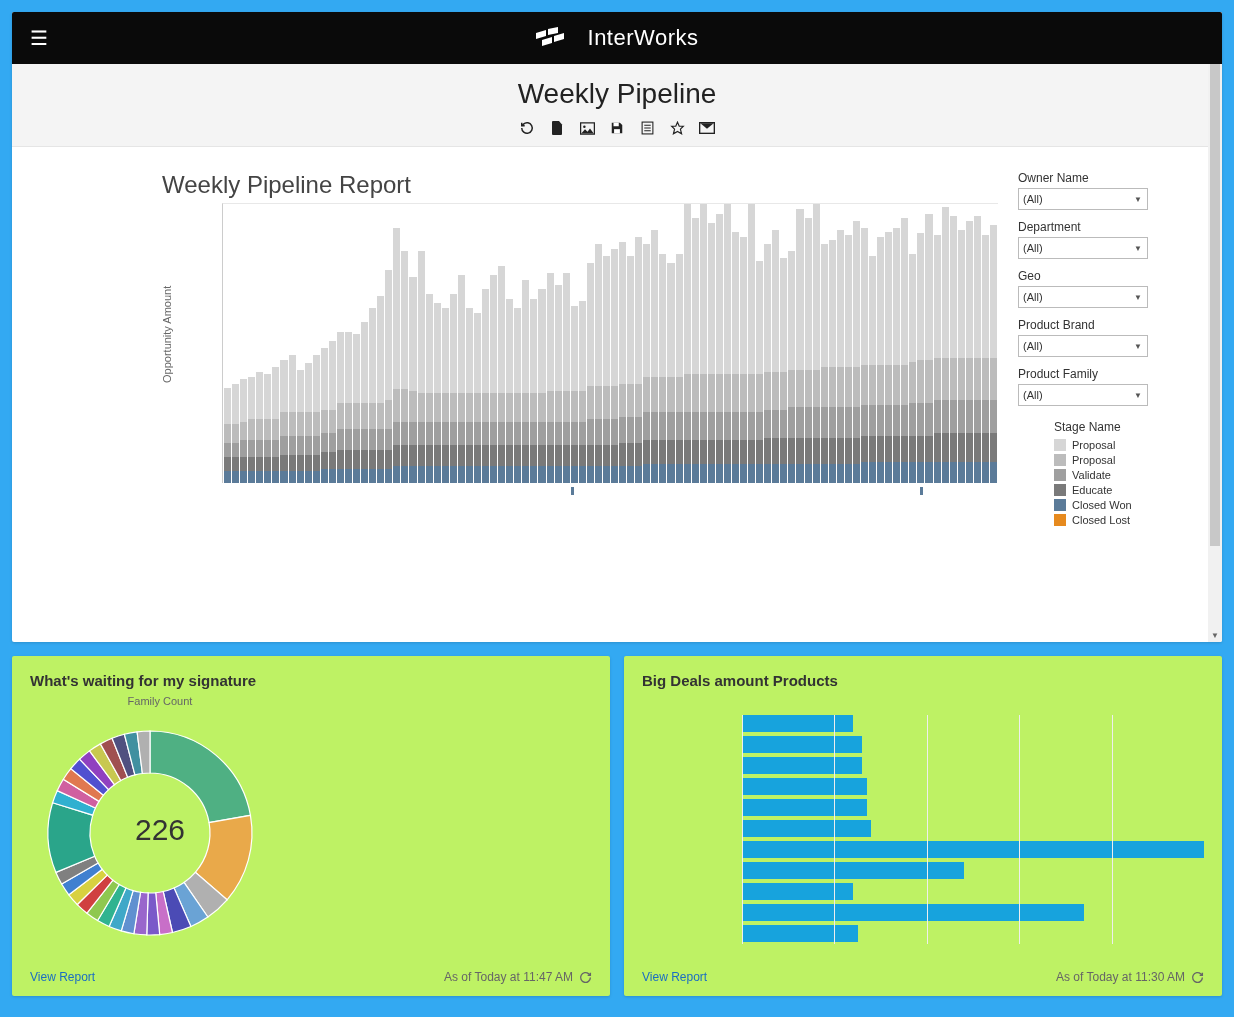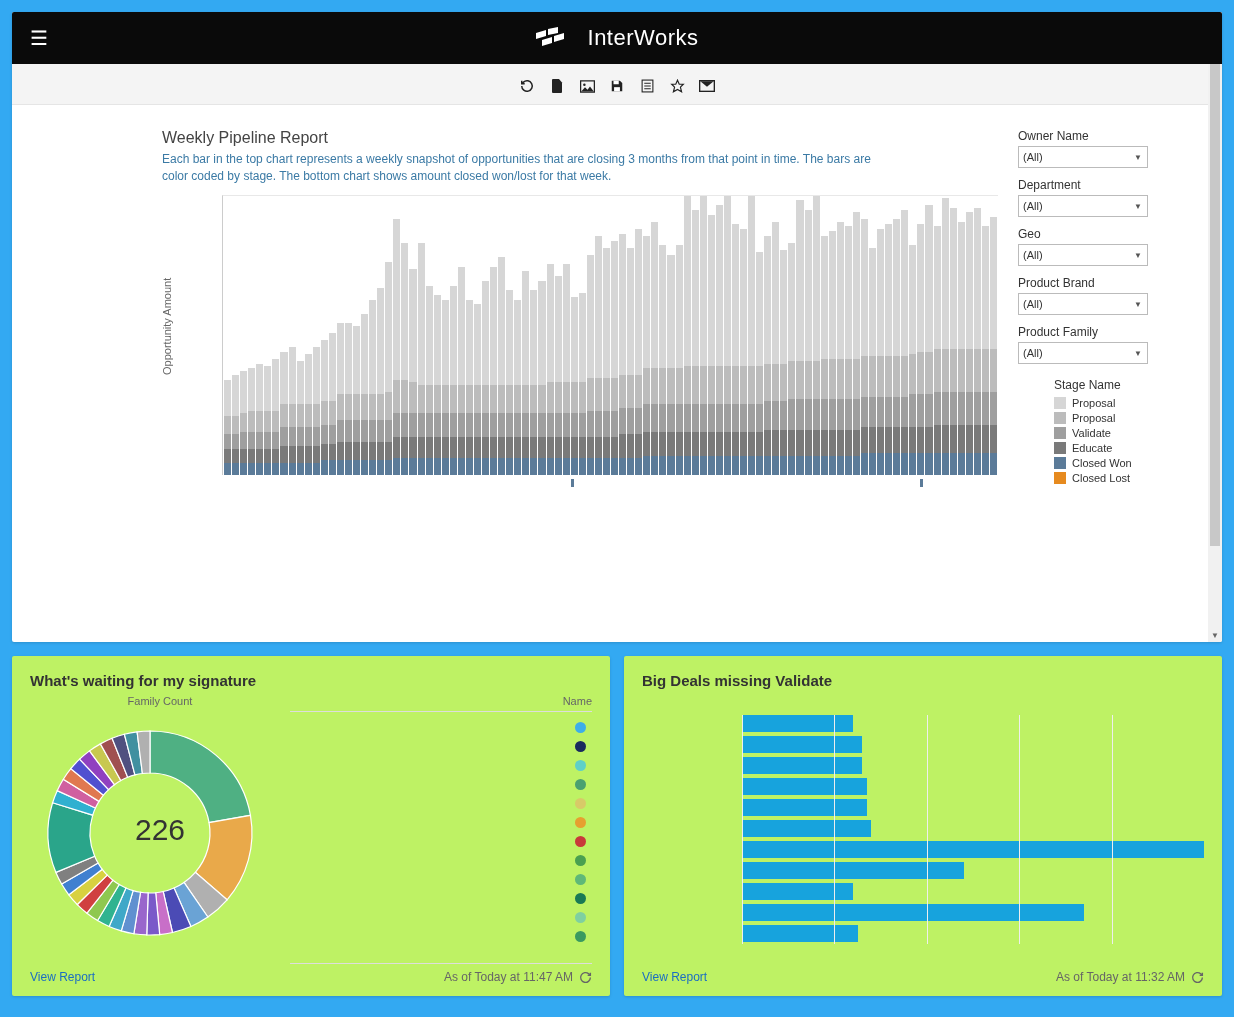--- a/index.html
+++ b/index.html
@@ -14,21 +14,21 @@
   .brand { margin:0 auto; display:flex; align-items:center; gap:10px; }
   .brand-logo { display:flex; gap:2px; align-items:center;}
   .brand-text { color:#fff; font-size:22px; font-weight:500; letter-spacing:.5px;}
   .title-area { background:#f4f4f4; border-bottom:1px solid #e5e5e5; padding:14px 0 10px 0; text-align:center; }
   .page-title { font-size:28px; font-weight:400; color:#222; margin-bottom:10px;}
   .toolbar-icons { display:flex; gap:14px; justify-content:center; }
   .toolbar-icons span { width:16px; height:16px; display:inline-flex; align-items:center; justify-content:center; cursor:pointer; color:#222;}
   .report-body { display:flex; padding:24px 40px 0 150px; gap:20px; }
   .chart-col { flex:1; position:relative; }
   .filters-col { width:150px; font-size:12px; color:#333; margin-right:14px;}
-  .report-heading { font-size:16px; color:#444; margin-bottom:4px;}
+  .report-heading { font-size:24px; color:#444; margin-bottom:4px;}
   .report-desc { font-size:12px; color:#3b7aa5; line-height:1.4; margin-bottom:10px; max-width:720px;}
   .axis-label { position:absolute; left:-1px; top:180px; transform:rotate(-90deg); transform-origin:left top; font-size:11px; color:#666; white-space:nowrap;}
   .bar-chart { height:280px; border-left:1px solid #ccc; border-top:1px solid #e8e8e8; display:flex; align-items:flex-end; gap:1px; padding:0 1px; overflow:hidden; margin-left:60px;}
   .bar-chart .col { flex:1; display:flex; flex-direction:column; justify-content:flex-end; min-width:4px;}
   .bar-chart .seg { width:100%; }
   .bottom-strip { height:14px; margin-left:60px; position:relative;}
   .filter-label { font-size:12px; color:#333; margin-top:10px; margin-bottom:3px;}
   .filter-select { width:130px; height:22px; border:1px solid #bbb; background:#fff; font-size:11px; padding:1px 18px 1px 4px; position:relative; display:flex; align-items:center; cursor:pointer;}
   .filter-select::after { content:"▼"; position:absolute; right:5px; font-size:8px; color:#555;}
   .legend { margin-top:14px;margin-left:36px; }
@@ -76,20 +76,21 @@
             <polygon points="6,13 16,10 16,16 6,19"></polygon>
             <polygon points="18,9 28,6 28,12 18,15"></polygon>
           </g>
         </svg>
       </div>
       <span class="brand-text">InterWorks</span>
     </div>
   </div>
 
   <div class="title-area">
+    <div class="page-title">Weekly Pipeline</div>
     <div class="toolbar-icons">
       <span>
           <svg width="14" height="14" viewBox="0 0 24 24" fill="none" stroke="#222" stroke-width="2.5">
             <path d="M3 12a9 9 0 1 0 3-6.7L3 8"></path>
             <polyline points="3 3 3 8 8 8"></polyline>
           </svg>
         </span>
       <span>
           <svg width="12" height="14" viewBox="0 0 24 28" fill="#222">
             <path d="M4 0h12l6 7v19a2 2 0 0 1-2 2H4a2 2 0 0 1-2-2V2a2 2 0 0 1 2-2z"></path>
@@ -127,21 +128,20 @@
             <rect x="1" y="1" width="22" height="16" fill="none" stroke="#222" stroke-width="2"></rect>
             <path d="M2 2l10 8 10-8"></path>
           </svg>
         </span>
     </div>
   </div>
 
   <div class="report-body">
     <div class="chart-col">
       <div class="report-heading">Weekly Pipeline Report</div>
-      <div class="report-desc">Each bar in the top chart represents a weekly snapshot of opportunities that are closing 3 months from that point in time.  The bars are color coded by stage.  The bottom chart shows amount closed won/lost for that week.</div>
       <div style="position:relative;">
         <div class="axis-label">Opportunity Amount</div>
         <div class="bar-chart" id="stackedChart">
             <div class="col">
               <div class="seg" style="height: 35.4545px; background: rgb(214, 214, 214);"></div>
               <div class="seg" style="height: 18.9091px; background: rgb(188, 188, 188);"></div>
               <div class="seg" style="height: 14.1818px; background: rgb(159, 159, 159);"></div>
               <div class="seg" style="height: 14.1818px; background: rgb(122, 122, 122);"></div>
               <div class="seg" style="height: 11.8182px; background: rgb(91, 123, 153);"></div>
             </div>
@@ -894,54 +894,37 @@
             <path d="M 34.02755053520076 51.40302329781547 A 85 85 0 0 1 41.34328402402059 43.48260676106893 L 65.49604942589445 68.81329809474643 A 50 50 0 0 0 61.19267678541222 73.4723666457738 Z" fill="#5050d0" stroke="#fff" stroke-width="1"></path>
             <path d="M 41.34328402402059 43.48260676106893 A 85 85 0 0 1 49.60282603035571 36.55202810985992 L 70.35460354726806 64.736487123447 A 50 50 0 0 0 65.49604942589445 68.81329809474643 Z" fill="#9040c0" stroke="#fff" stroke-width="1"></path>
             <path d="M 49.60282603035571 36.55202810985992 A 85 85 0 0 1 58.673277431460285 30.72280294906821 L 75.69016319497663 61.30753114651071 A 50 50 0 0 0 70.35460354726806 64.736487123447 Z" fill="#c8c850" stroke="#fff" stroke-width="1"></path>
             <path d="M 58.673277431460285 30.72280294906821 A 85 85 0 0 1 68.40869126887233 26.088725693633762 L 81.41687721698372 58.581603349196335 A 50 50 0 0 0 75.69016319497663 61.30753114651071 Z" fill="#a05050" stroke="#fff" stroke-width="1"></path>
             <path d="M 68.40869126887233 26.088725693633762 A 85 85 0 0 1 78.6524210896084 22.72436038130968 L 87.44260064094613 56.60256493018217 A 50 50 0 0 0 81.41687721698372 58.581603349196335 Z" fill="#505080" stroke="#fff" stroke-width="1"></path>
             <path d="M 78.6524210896084 22.72436038130968 A 85 85 0 0 1 89.23964144623149 20.683840909382383 L 93.67037732131264 55.40225935846022 A 50 50 0 0 0 87.44260064094613 56.60256493018217 Z" fill="#4090a0" stroke="#fff" stroke-width="1"></path>
             <path d="M 89.23964144623149 20.683840909382383 A 85 85 0 0 1 100.00000000000014 20 L 100.00000000000009 55 A 50 50 0 0 0 93.67037732131264 55.40225935846022 Z" fill="#b0b0b0" stroke="#fff" stroke-width="1"></path>
           </svg>
         <div class="donut-center-num">226</div>
       </div>
-      <div class="donut-legend">
-        <div class="hdr">Name</div>
-        <div class="dots" id="donutDots">
-            <div class="dot" style="background: rgb(62, 174, 232);"></div>
-            <div class="dot" style="background: rgb(26, 42, 94);"></div>
-            <div class="dot" style="background: rgb(95, 208, 200);"></div>
-            <div class="dot" style="background: rgb(74, 160, 112);"></div>
-            <div class="dot" style="background: rgb(216, 202, 104);"></div>
-            <div class="dot" style="background: rgb(230, 160, 48);"></div>
-            <div class="dot" style="background: rgb(200, 58, 58);"></div>
-            <div class="dot" style="background: rgb(74, 160, 80);"></div>
-            <div class="dot" style="background: rgb(95, 184, 120);"></div>
-            <div class="dot" style="background: rgb(26, 122, 85);"></div>
-            <div class="dot" style="background: rgb(127, 208, 160);"></div>
-            <div class="dot" style="background: rgb(58, 154, 96);"></div>
-          </div>
-      </div>
     </div>
     <div class="card-footer">
       <a href="#">View Report</a>
       <span class="ts">
         <span>As of Today at 11:47 AM</span>
         <span>
             <svg width="13" height="13" viewBox="0 0 24 24" fill="none" stroke="#666" stroke-width="2.5">
               <path d="M21 12a9 9 0 1 1-3-6.7L21 8"></path>
               <polyline points="21 3 21 8 16 8"></polyline>
             </svg>
           </span>
       </span>
     </div>
   </div>
 
   <div class="card">
-    <div class="card-title">Big Deals missing Validate</div>
+    <div class="card-title">Big Deals amount Products</div>
     <div class="hbar-chart" id="hbarChart">
       <div class="grid">
           <div></div>
           <div></div>
           <div></div>
           <div></div>
           <div></div>
         </div>
     <div class="hbar" style="width: 24%;"></div>
         <div class="hbar" style="width: 26%;"></div>
@@ -951,21 +934,21 @@
         <div class="hbar" style="width: 28%;"></div>
         <div class="hbar" style="width: 100%;"></div>
         <div class="hbar" style="width: 48%;"></div>
         <div class="hbar" style="width: 24%;"></div>
         <div class="hbar" style="width: 74%;"></div>
         <div class="hbar" style="width: 25%;"></div>
       </div>
     <div class="card-footer">
       <a href="#">View Report</a>
       <span class="ts">
-        <span>As of Today at 11:32 AM</span>
+        <span>As of Today at 11:30 AM</span>
         <span>
             <svg width="13" height="13" viewBox="0 0 24 24" fill="none" stroke="#666" stroke-width="2.5">
               <path d="M21 12a9 9 0 1 1-3-6.7L21 8"></path>
               <polyline points="21 3 21 8 16 8"></polyline>
             </svg>
           </span>
       </span>
     </div>
   </div>
 </div>

